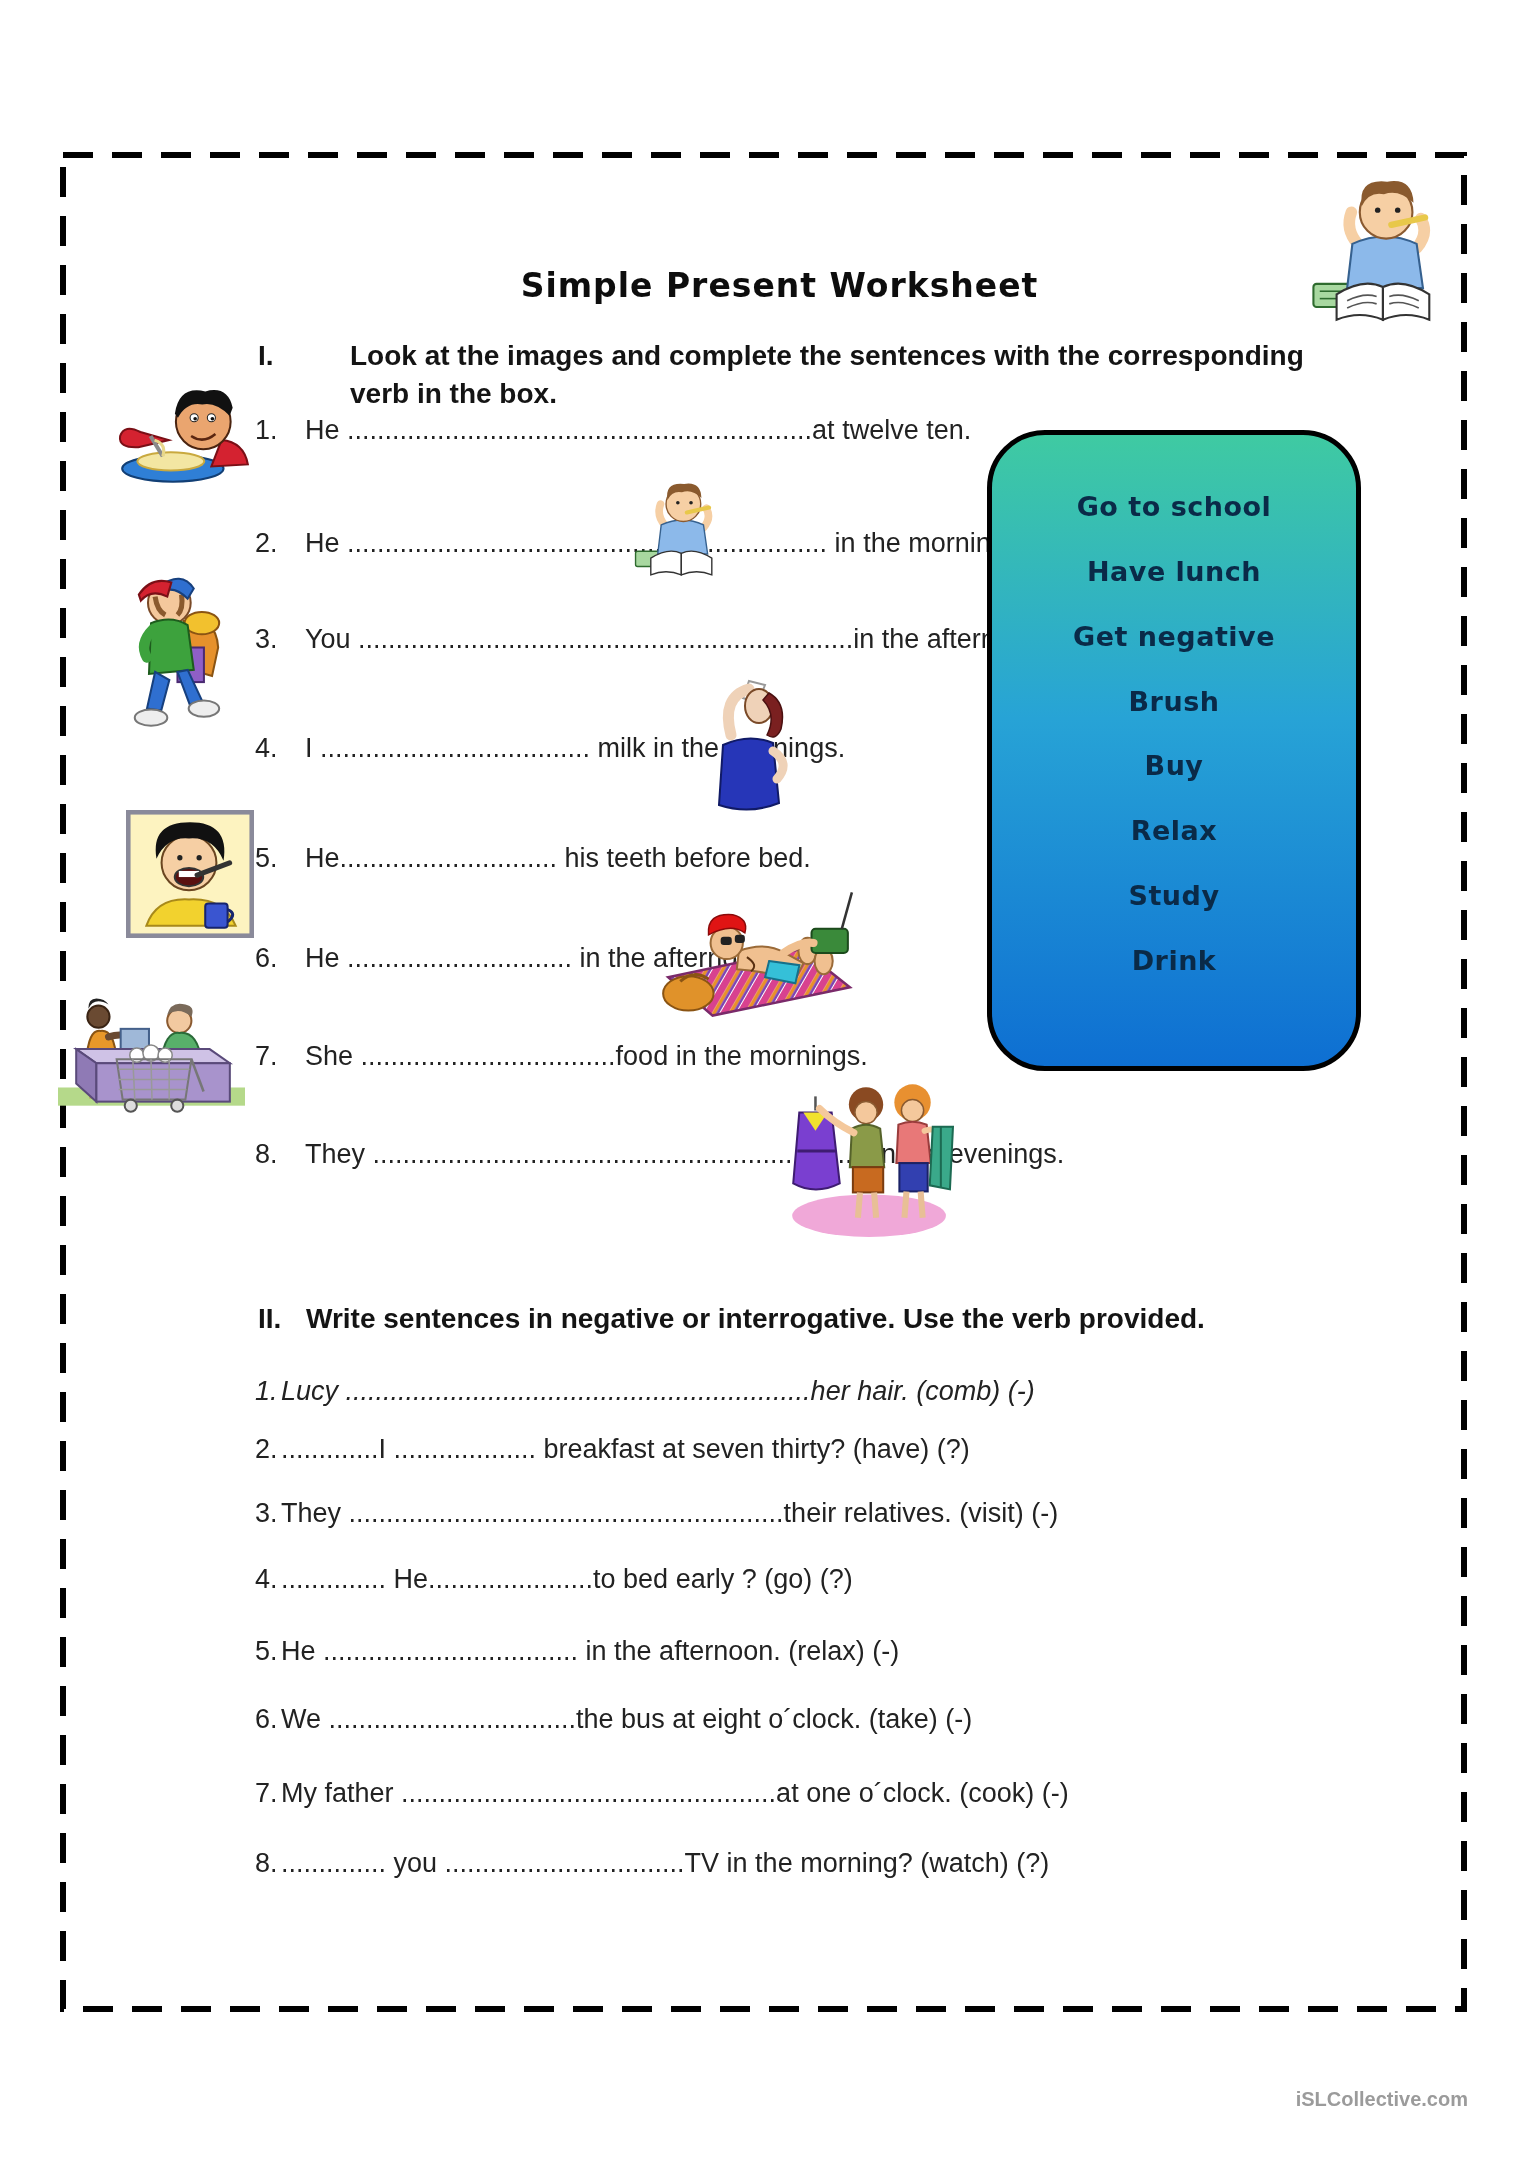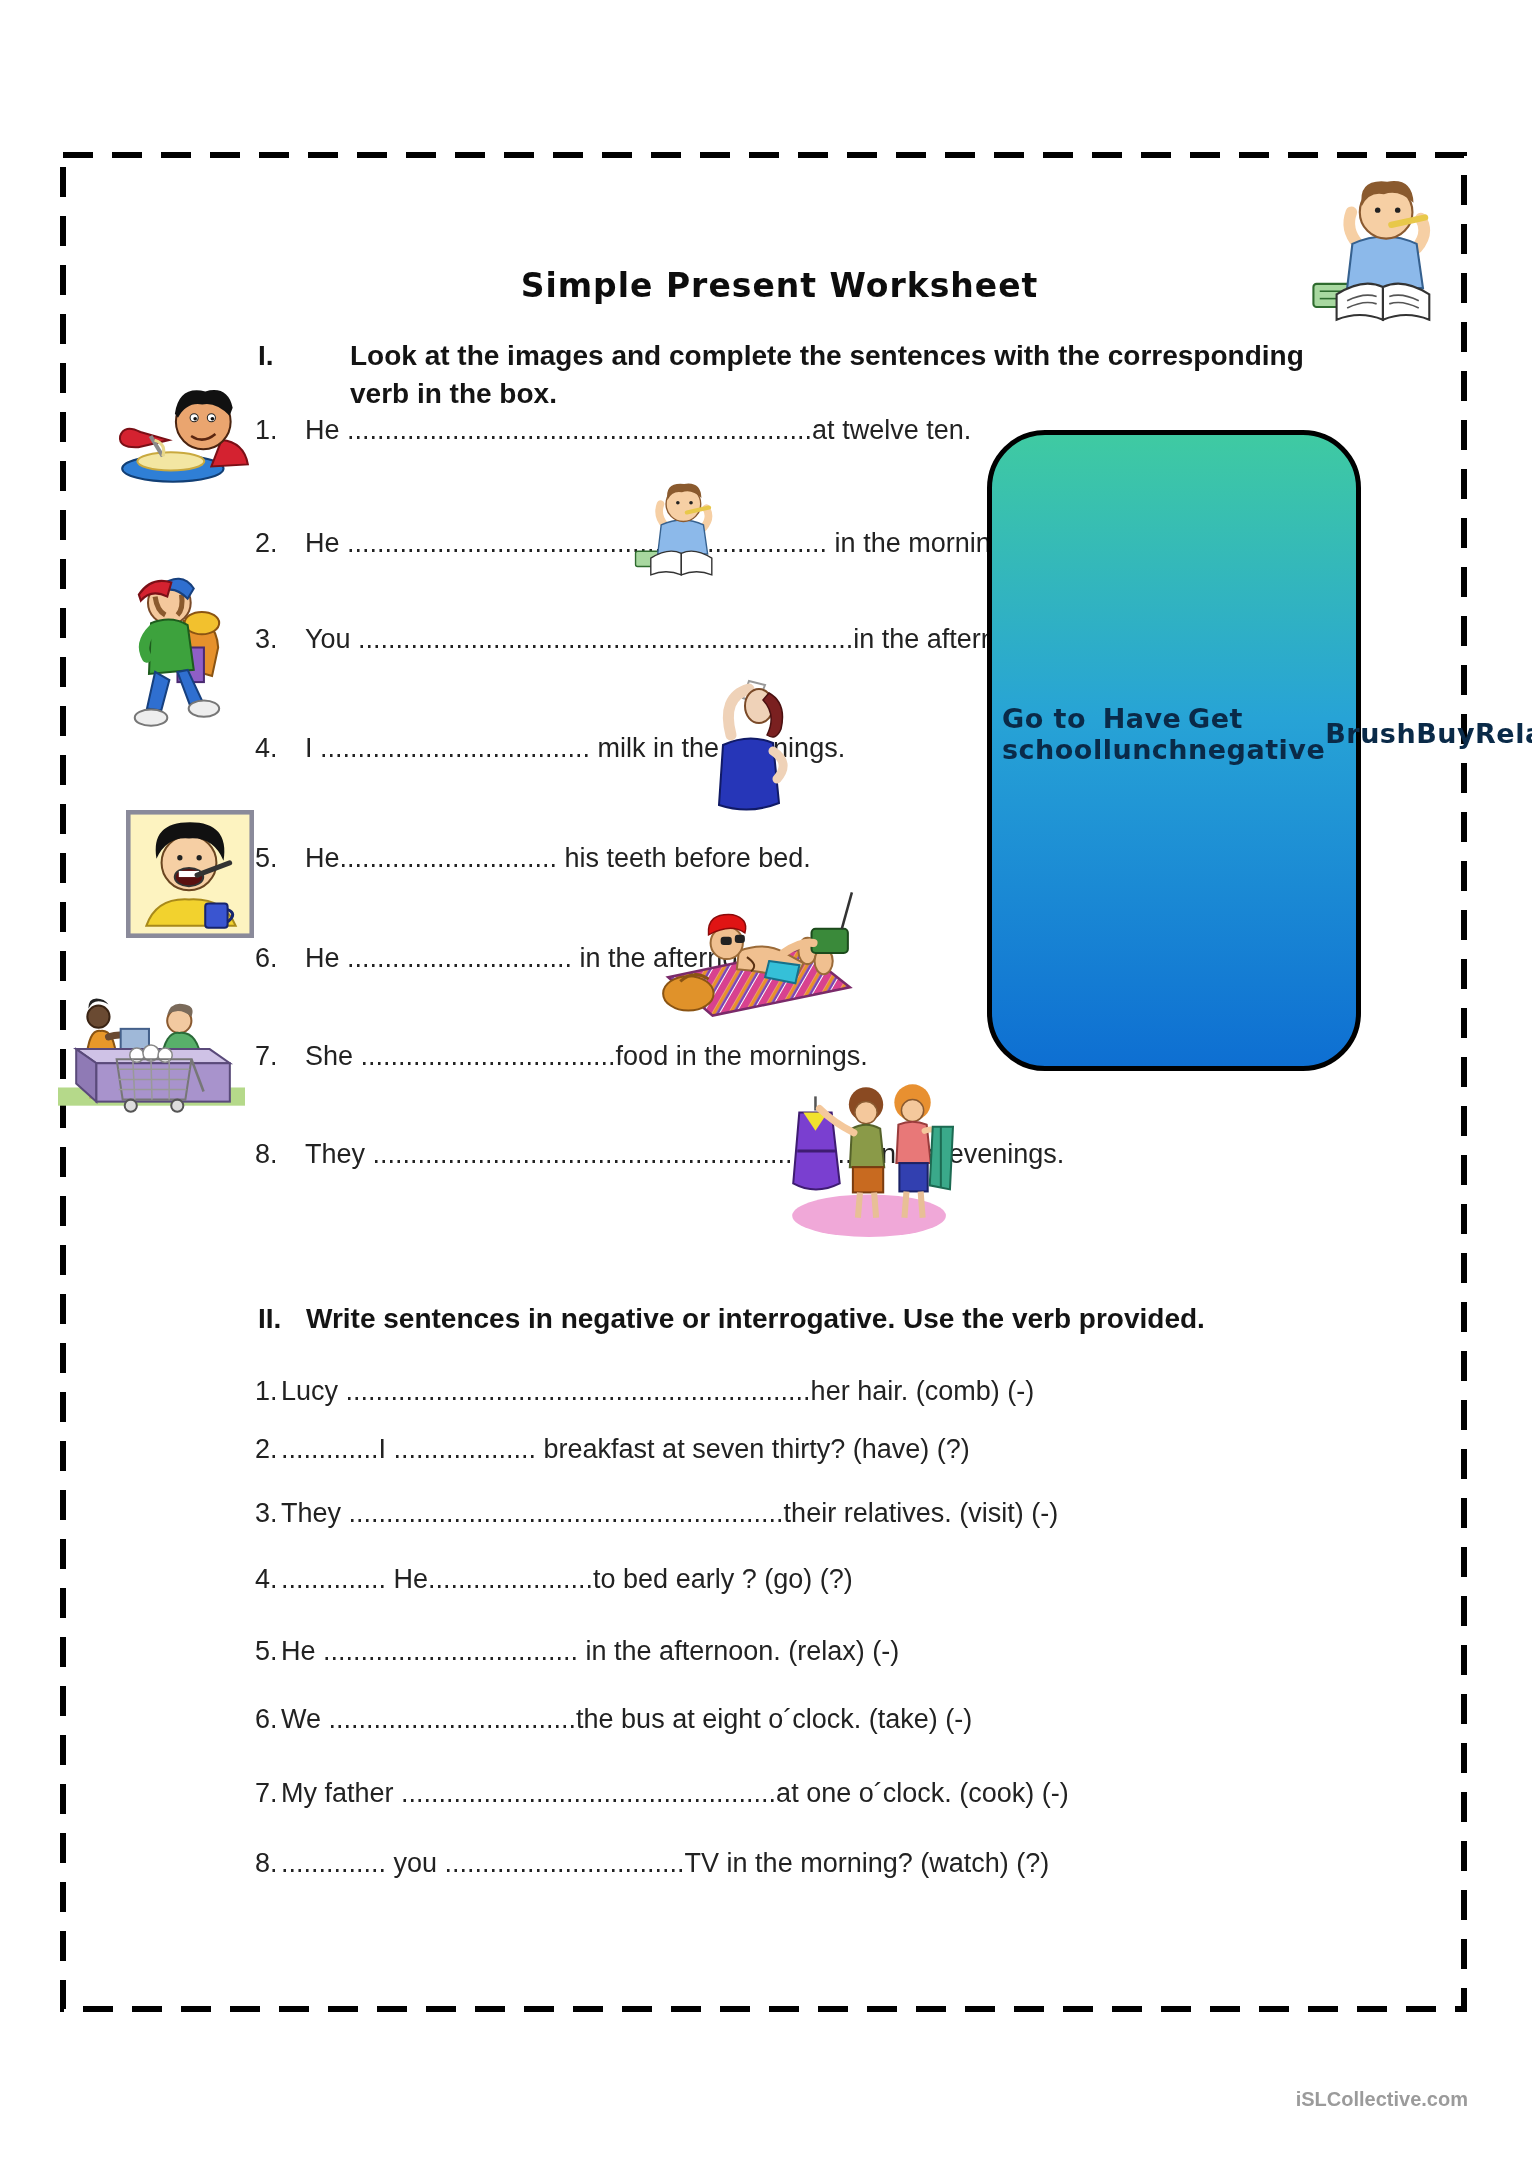--- a/index.html
+++ b/index.html
@@ -16,21 +16,21 @@
   }
   .sec-heading{position:absolute;display:flex;font-weight:bold;font-size:28px;line-height:38px;color:#141414;}
   .sec-heading .roman{flex:0 0 auto;}
   .row{position:absolute;font-size:27px;white-space:nowrap;color:#222;}
   .row .num{display:inline-block;}
   .s1 .num{width:50px;}
   .s2 .num{width:26px;}
   .verb-box{
     position:absolute;left:987px;top:430px;width:374px;height:641px;box-sizing:border-box;
     border:5px solid #000;border-radius:58px;
-    display:flex;align-items:center;justify-content:space-between;
+    display:flex;flex-direction:column;align-items:center;justify-content:space-between;
     padding:56px 10px 90px;
   }
   .verb{
     font-weight:bold;font-size:27px;color:#0a2a48;letter-spacing:0.5px;
     font-family:"DejaVu Sans",sans-serif;
   }
   .art{position:absolute;line-height:0;}
   .watermark{position:absolute;right:64px;top:2088px;font-size:20px;font-weight:bold;color:#9b9b9b;}
 </style>
 </head>
@@ -260,21 +260,21 @@
       <path d="M158 60 L178 60 L175 122 L155 118 Z" fill="#3aa98a" stroke="#1c6a52" stroke-width="2"></path>
       <line x1="166" y1="60" x2="166" y2="120" stroke="#1c6a52" stroke-width="2"></line>
     </svg>
   </div>
 
   <div class="sec-heading" style="left:258px;top:1300px;width:1150px;">
     <span class="roman" style="width:48px;">II.</span>
     <span>Write sentences in negative or interrogative. Use the verb provided.</span>
   </div>
 
-  <div class="row s2" style="left:255px;top:1376px;">
+  <div class="row s2" style="left:255px;top:1376px;font-style:italic;">
     <span class="num">1.</span><span>Lucy ..............................................................her hair. (comb) (-)</span>
   </div>
   <div class="row s2" style="left:255px;top:1434px;">
     <span class="num">2.</span><span>.............I ................... breakfast at seven thirty? (have) (?)</span>
   </div>
   <div class="row s2" style="left:255px;top:1498px;">
     <span class="num">3.</span><span>They ..........................................................their relatives.  (visit) (-)</span>
   </div>
   <div class="row s2" style="left:255px;top:1564px;">
     <span class="num">4.</span><span>.............. He......................to bed early ? (go) (?)</span>

